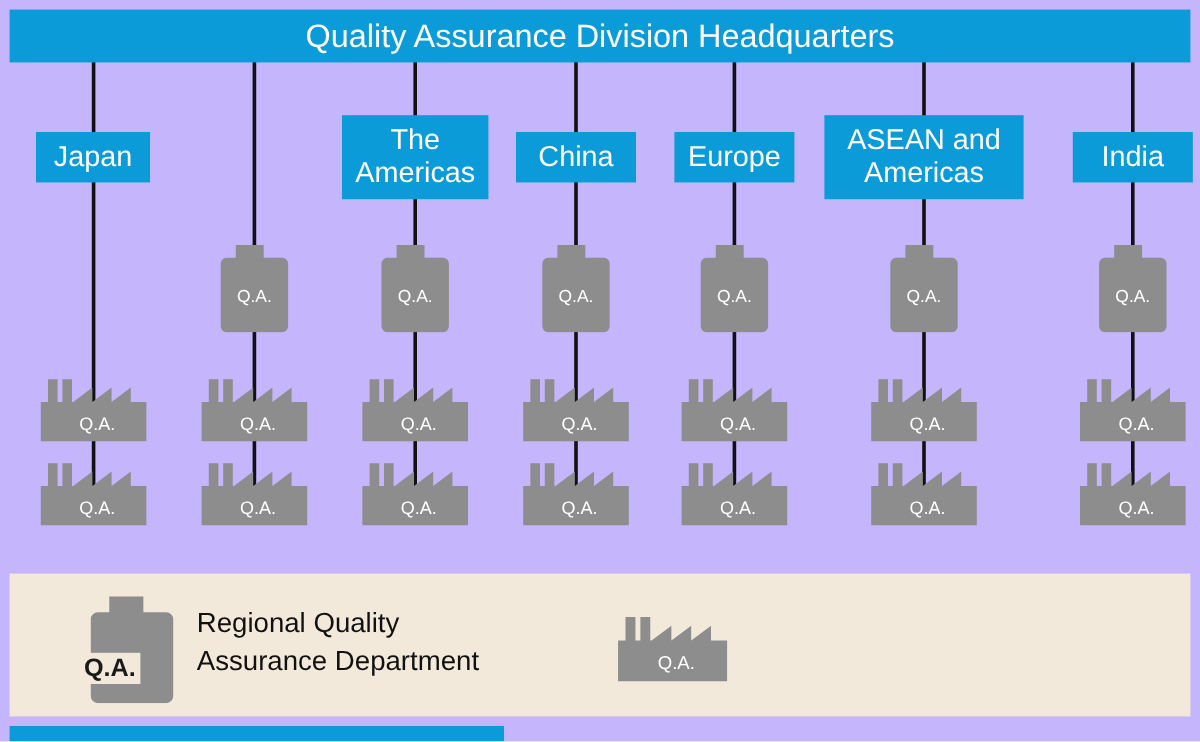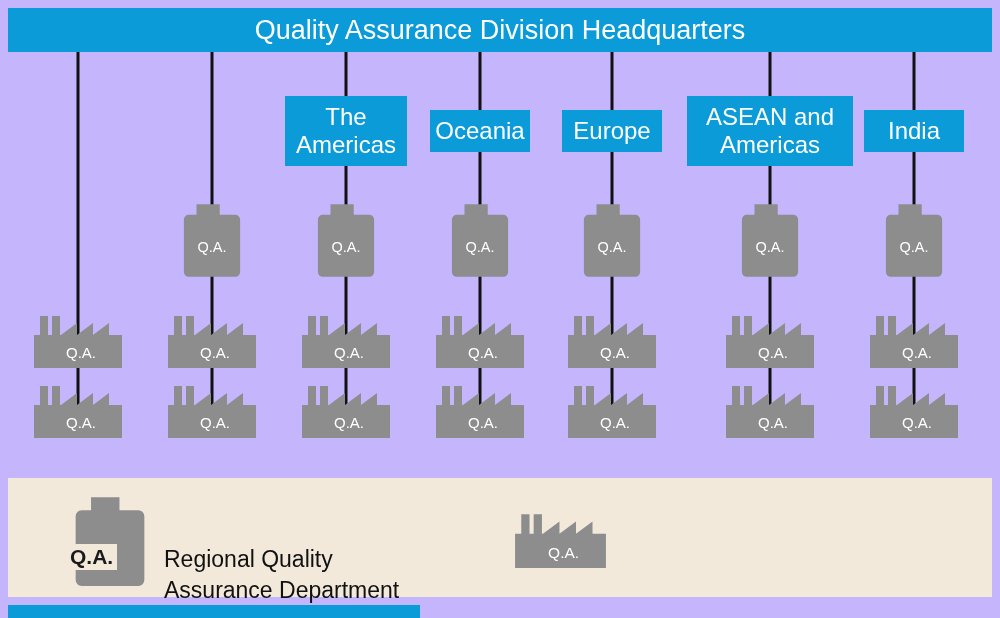--- a/index.html
+++ b/index.html
@@ -42,36 +42,39 @@
   .legend-icon{position:absolute;line-height:0;}
   .legend-building{left:64px;top:18px;}
   .legend-qa-black{
     position:absolute;left:58px;top:66px;font-size:21px;font-weight:bold;
     color:#1a1a1a;background:var(--beige,#f2e9db);padding:1px 4px;z-index:2;
   }
   .legend-factory{left:505px;top:33px;}
   .legend-text{
     position:absolute;top:26px;font-size:23px;line-height:31px;color:#111111;
   }
-  .legend-text.t1{left:156px;width:250px;margin-top:40px;}
+  .legend-text.t1{left:156px;width:250px;}
   .legend-text.t2{left:610px;width:310px;}
   .bottom-bar{
     position:absolute;left:8px;top:605px;width:412px;height:13px;
     background:var(--blue,#0a9bd8);
   }
 </style>
 </head>
 <body>
 
 <div class="canvas">
 
   <div class="hq-header">Quality Assurance Division Headquarters</div>
 
   <div class="col" style="left:30px;width:95px">
     <div class="vline"></div>
+    <div class="region-band">
+      <div class="region-box">Japan</div>
+    </div>
     <div class="icon f1">
       <svg viewBox="0 0 92 55" width="92" height="55">
         <path class="gray" d="M2,55 V22 H8 V3 H16 V22 H20 V3 H28 V22 H29 L45,10 V22 L61,10 V22 L77,10 V22 H90 V55 Z"></path>
         <text class="qa-text" x="49" y="45">Q.A.</text>
       </svg>
     </div>
     <div class="icon f2">
       <svg viewBox="0 0 92 55" width="92" height="55">
         <path class="gray" d="M2,55 V22 H8 V3 H16 V22 H20 V3 H28 V22 H29 L45,10 V22 L61,10 V22 L77,10 V22 H90 V55 Z"></path>
         <text class="qa-text" x="49" y="45">Q.A.</text>
@@ -122,21 +125,21 @@
       <svg viewBox="0 0 92 55" width="92" height="55">
         <path class="gray" d="M2,55 V22 H8 V3 H16 V22 H20 V3 H28 V22 H29 L45,10 V22 L61,10 V22 L77,10 V22 H90 V55 Z"></path>
         <text class="qa-text" x="49" y="45">Q.A.</text>
       </svg>
     </div>
   </div>
 
   <div class="col" style="left:430px;width:100px">
     <div class="vline"></div>
     <div class="region-band">
-      <div class="region-box">Oceania</div>
+      <div class="region-box">China</div>
     </div>
     <div class="icon building">
       <svg viewBox="0 0 64 76" width="62" height="74">
         <path class="gray" d="M16,1 H40 V14 H16 Z M8,12 H56 a5,5 0 0 1 5,5 V71 a5,5 0 0 1 -5,5 H8 a5,5 0 0 1 -5,-5 V17 a5,5 0 0 1 5,-5 Z"></path>
         <text class="qa-text" x="32" y="50">Q.A.</text>
       </svg>
     </div>
     <div class="icon f1">
       <svg viewBox="0 0 92 55" width="92" height="55">
         <path class="gray" d="M2,55 V22 H8 V3 H16 V22 H20 V3 H28 V22 H29 L45,10 V22 L61,10 V22 L77,10 V22 H90 V55 Z"></path>
@@ -194,21 +197,21 @@
       </svg>
     </div>
     <div class="icon f2">
       <svg viewBox="0 0 92 55" width="92" height="55">
         <path class="gray" d="M2,55 V22 H8 V3 H16 V22 H20 V3 H28 V22 H29 L45,10 V22 L61,10 V22 L77,10 V22 H90 V55 Z"></path>
         <text class="qa-text" x="49" y="45">Q.A.</text>
       </svg>
     </div>
   </div>
 
-  <div class="col" style="left:864px;width:100px">
+  <div class="col" style="left:894px;width:100px">
     <div class="vline"></div>
     <div class="region-band">
       <div class="region-box">India</div>
     </div>
     <div class="icon building">
       <svg viewBox="0 0 64 76" width="62" height="74">
         <path class="gray" d="M16,1 H40 V14 H16 Z M8,12 H56 a5,5 0 0 1 5,5 V71 a5,5 0 0 1 -5,5 H8 a5,5 0 0 1 -5,-5 V17 a5,5 0 0 1 5,-5 Z"></path>
         <text class="qa-text" x="32" y="50">Q.A.</text>
       </svg>
     </div>

